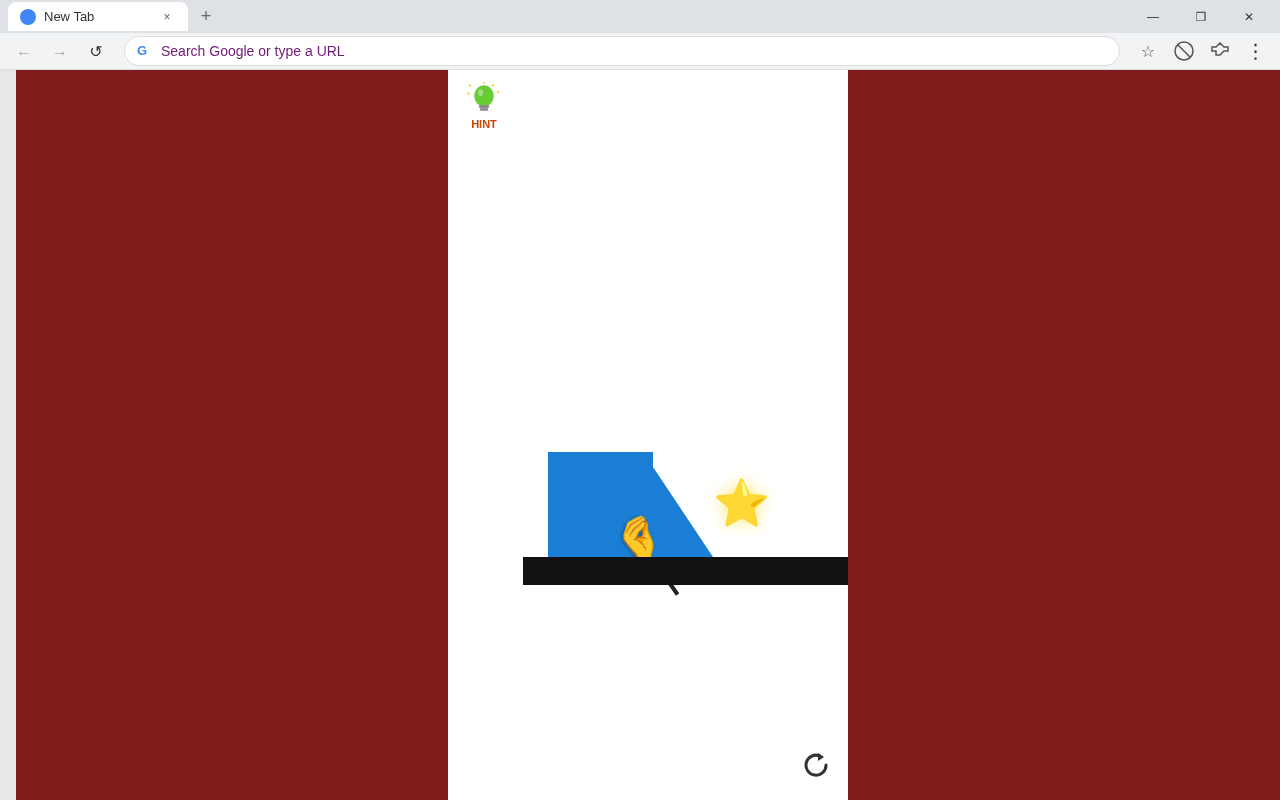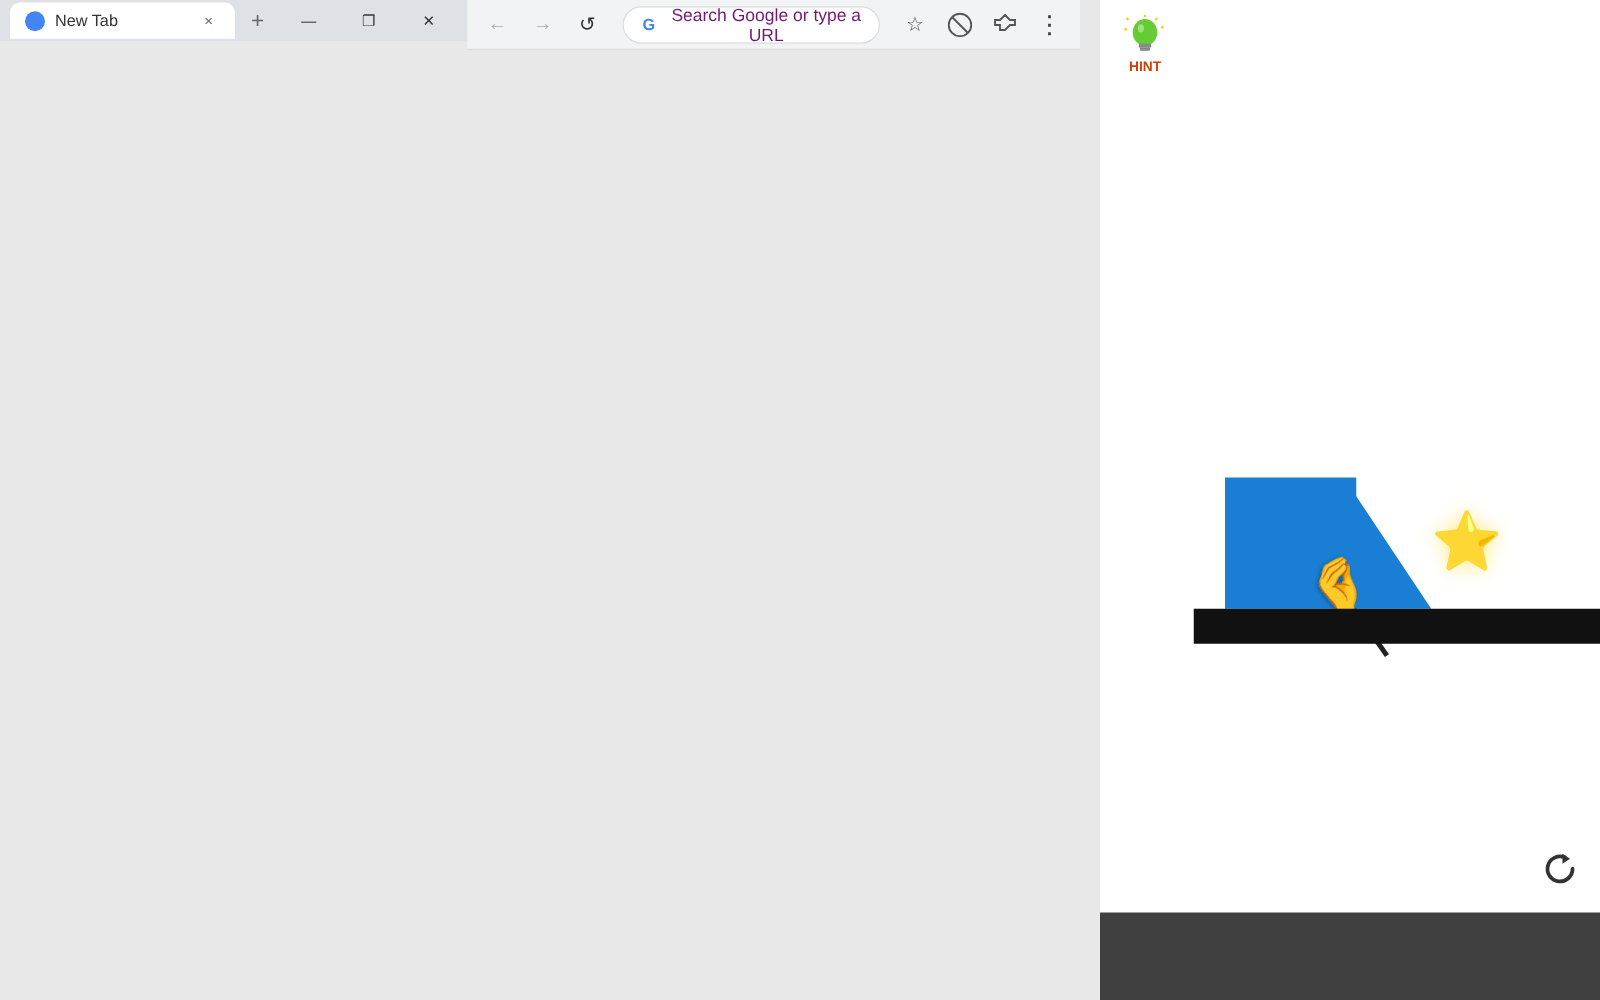--- a/index.html
+++ b/index.html
@@ -1,19 +1,19 @@
 <!DOCTYPE html>
 <html><head>
   <meta charset="utf-8">
   <style>
     * { margin: 0; padding: 0; box-sizing: border-box; }
     body { width: 1280px; height: 800px; overflow: hidden; background: #e8e8e8; font-family: Arial, sans-serif; }
 
     
-    .browser-frame { width: 1280px; height: 800px; display: flex; flex-direction: row; text-align: center; }
+    .browser-frame { width: 1280px; height: 800px; display: flex; flex-direction: column; }
 
     .title-bar {
       height: 33px;
       background: #dee1e6;
       display: flex;
       align-items: center;
       padding: 0 8px;
       gap: 4px;
     }
 
@@ -123,21 +123,21 @@
       border-radius: 50%;
       display: flex; align-items: center; justify-content: center;
       font-size: 16px;
       cursor: pointer;
       color: #555;
     }
 
     
     .content-area {
       flex: 1;
-      background: #404040;
+      background: #7f1d1d;
       display: flex;
       justify-content: center;
       align-items: flex-start;
       margin-left: 16px;
     }
 
     .game-panel {
       width: 400px;
       height: 730px;
       background: white;

